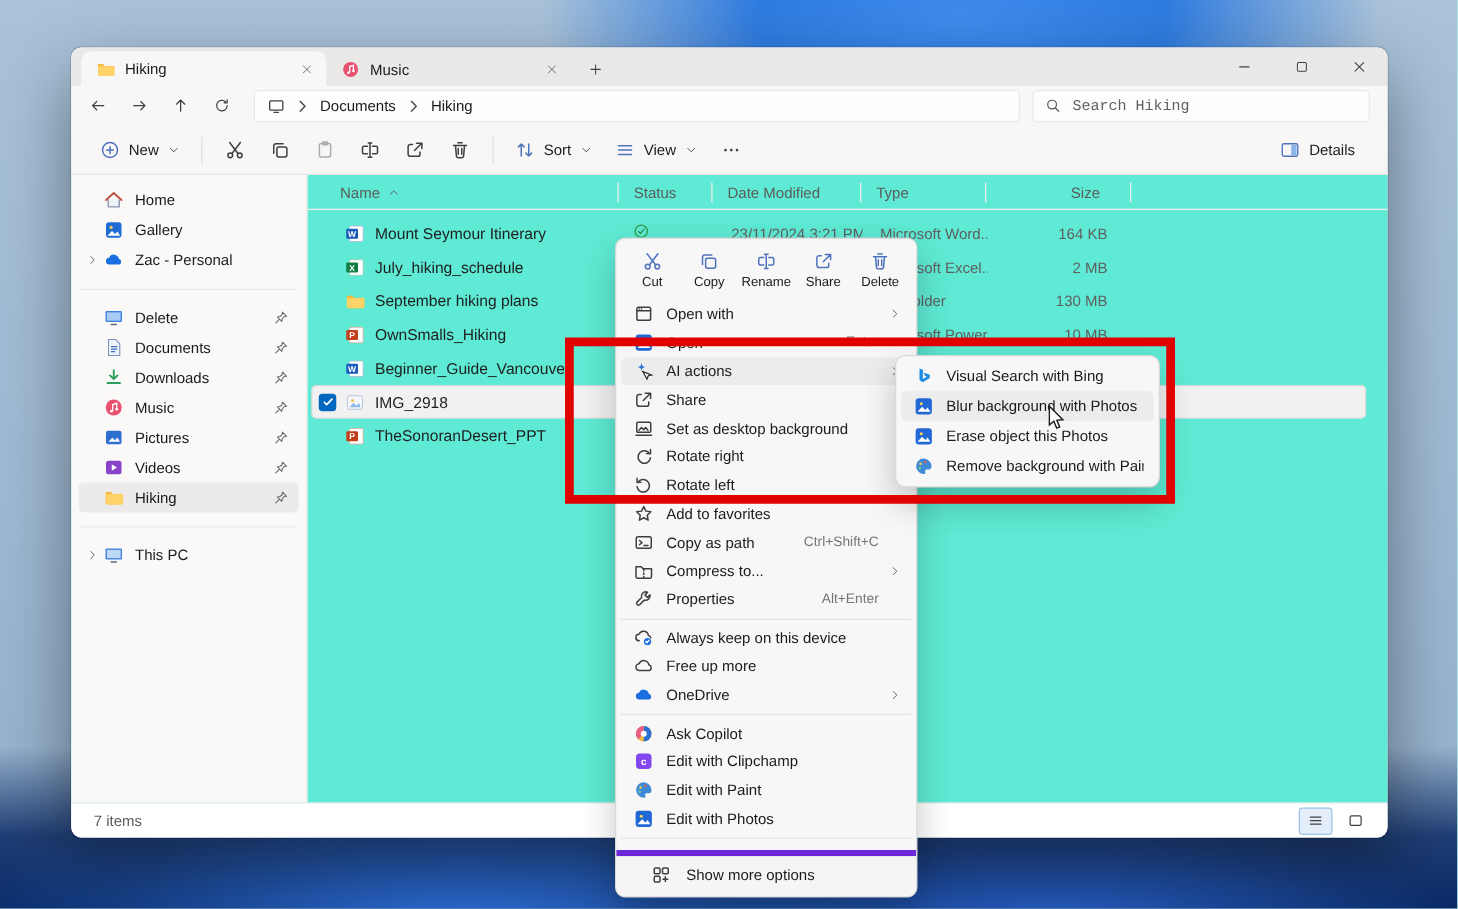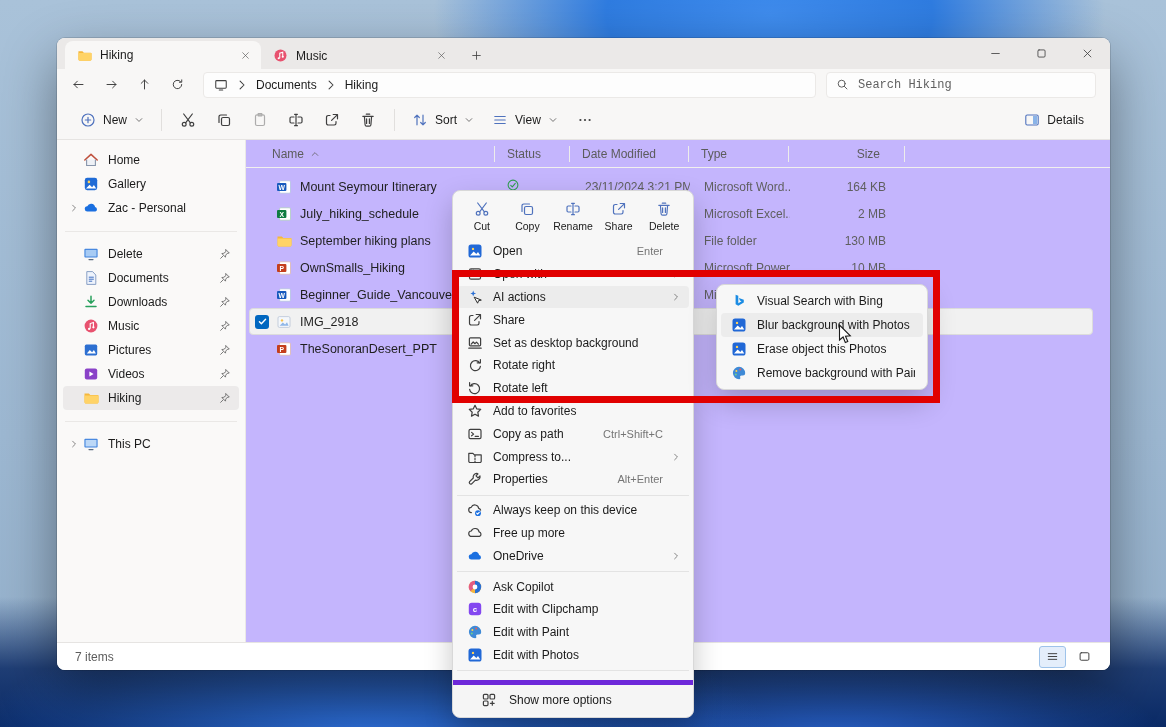--- a/index.html
+++ b/index.html
@@ -48,21 +48,21 @@
   .tbtn .ic{color:#4f72bd;}
   .tbtn .chev{width:10px;height:10px;color:#4a4a4a;}
   .tico{width:36px;height:30px;display:flex;align-items:center;justify-content:center;border-radius:4px;color:#4f72bd;}
   .tico svg{width:16px;height:16px;}
   .tico.disabled{opacity:.4;}
   .tdiv{width:1px;height:22px;background:#e1dfdd;margin:0 8px;}
   .toolbar .grow{flex:1;}
   .details-btn{display:flex;align-items:center;gap:7px;font-size:12px;color:#1b1b1b;padding:0 10px;margin-right:8px;}
   .details-btn .ic{width:16px;height:16px;color:#4f72bd;}
   
-  .wbody{flex:1;display:flex;min-height:0;background:#c4b5fd;}
+  .wbody{flex:1;display:flex;min-height:0;background:#5eead4;}
   .sidebar{width:189px;background:#faf9f8;border-right:1px solid #eae8e6;padding-top:8px;box-sizing:border-box;}
   .sbi{position:relative;display:flex;align-items:center;height:24px;margin:0 6px;padding:0 4px 0 6px;border-radius:4px;font-size:12px;color:#1b1b1b;}
   .sbi .sb-chev{width:10px;height:10px;color:#5f5f5f;margin-right:4px;}
   .sbi .sb-ic{margin-right:9px;}
   .sbi .sb-lb{flex:1;white-space:nowrap;overflow:hidden;}
   .sbi .sb-pin{width:12px;height:12px;color:#6b6b6b;margin-right:4px;}
   .sbi.selected{background:#eceaea;}
   .sbi.gap{margin-top:22px;}
   .sbi.gap::before{content:'';position:absolute;left:2px;right:2px;top:-11px;height:1px;background:#eae8e6;}
   
@@ -85,21 +85,21 @@
   .f-status .ic{width:14px;height:14px;}
   .f-date,.f-type{color:#5f5f5f;padding-left:14px;white-space:nowrap;overflow:hidden;}
   .f-size{color:#5f5f5f;text-align:right;padding-right:20px;white-space:nowrap;}
   
   .statusbar{height:27px;border-top:1px solid #e6e4e2;display:flex;align-items:center;font-size:12px;color:#5c5c5c;padding:0 12px 0 18px;border-radius:0 0 8px 8px;background:#fff;}
   .statusbar .grow{flex:1;}
   .vtoggle{width:25px;height:20px;display:flex;align-items:center;justify-content:center;border-radius:3px;border:1px solid transparent;color:#3f3f3f;margin-left:5px;}
   .vtoggle svg{width:13px;height:13px;}
   .vtoggle.active{background:#e4eefb;border-color:#9ec3ea;}
   
-  .cmenu{position:absolute;left:452px;top:190px;width:242px;background:#f7f7f7;border:1px solid #d8d8d8;border-radius:8px;
+  .cmenu{position:absolute;left:492px;top:190px;width:242px;background:#f7f7f7;border:1px solid #d8d8d8;border-radius:8px;
     box-shadow:0 12px 28px rgba(0,0,0,.22);z-index:20;box-sizing:border-box;padding-bottom:2px;}
   .qa-row{display:flex;justify-content:space-around;padding:7px 6px 2px 6px;}
   .qa{display:flex;flex-direction:column;align-items:center;gap:3px;width:44px;padding:3px 0;border-radius:4px;}
   .qa .ic{color:#4f72bd;}
   .qa-lb{font-size:10.5px;color:#1b1b1b;}
   .menu-items{padding:3px 0 1px 0;}
   .mi{position:relative;display:flex;align-items:center;height:22.8px;margin:0 4px;padding:0 8px 0 10px;border-radius:4px;font-size:12px;color:#1b1b1b;}
   .mi.hover{background:#ececec;}
   .mi .mi-ic{margin-right:10px;width:16px;height:16px;}
   .mi .mi-lb{flex:1;white-space:nowrap;overflow:hidden;}
@@ -900,45 +900,45 @@
               <path d="M2.8 4.3h10.4M6.3 2.2h3.4M4.4 4.3l.7 8.4a1.5 1.5 0 0 0 1.5 1.4h2.8a1.5 1.5 0 0 0 1.5-1.4l.7-8.4M6.6 6.8v4.6M9.4 6.8v4.6"></path>
             </svg>
           </span>
           <span class="qa-lb">Delete</span>
         </div>
       </div>
     <div class="menu-items">
 
         <div class="mi">
           <span class="ic mi-ic">
+            <svg viewBox="0 0 16 16" fill="none" stroke="currentColor" stroke-width="1.2" stroke-linecap="round" stroke-linejoin="round">
+              <rect x="2.5" y="2.8" width="11" height="10.4" rx="1.5"></rect>
+              <path d="M2.5 5.6h11M4.4 4.2h.01M6.2 4.2h.01"></path>
+            </svg>
+          </span>
+          <span class="mi-lb">Open with</span>
+          <span class="mi-sc"></span>
+          <span class="ic mi-ar">
+            <svg viewBox="0 0 16 16" fill="none" stroke="currentColor" stroke-width="1.2" stroke-linecap="round" stroke-linejoin="round">
+              <path d="M5.8 3.5L10.3 8l-4.5 4.5"></path>
+            </svg>
+          </span>
+        </div>
+
+        <div class="mi">
+          <span class="ic mi-ic">
             <svg viewBox="0 0 16 16">
               <rect x="1.5" y="1.5" width="13" height="13" rx="2.6" fill="#2168d6"></rect>
               <circle cx="6" cy="5.9" r="1.2" fill="#ffd159"></circle>
               <path d="M3 12.4l3.7-4 2.6 2.6 1.7-2 2.3 3.4z" fill="#fff"></path>
             </svg>
           </span>
           <span class="mi-lb">Open</span>
           <span class="mi-sc">Enter</span>
           <span class="ic mi-ar" style="visibility: hidden;">
-            <svg viewBox="0 0 16 16" fill="none" stroke="currentColor" stroke-width="1.2" stroke-linecap="round" stroke-linejoin="round">
-              <path d="M5.8 3.5L10.3 8l-4.5 4.5"></path>
-            </svg>
-          </span>
-        </div>
-
-        <div class="mi">
-          <span class="ic mi-ic">
-            <svg viewBox="0 0 16 16" fill="none" stroke="currentColor" stroke-width="1.2" stroke-linecap="round" stroke-linejoin="round">
-              <rect x="2.5" y="2.8" width="11" height="10.4" rx="1.5"></rect>
-              <path d="M2.5 5.6h11M4.4 4.2h.01M6.2 4.2h.01"></path>
-            </svg>
-          </span>
-          <span class="mi-lb">Open with</span>
-          <span class="mi-sc"></span>
-          <span class="ic mi-ar">
             <svg viewBox="0 0 16 16" fill="none" stroke="currentColor" stroke-width="1.2" stroke-linecap="round" stroke-linejoin="round">
               <path d="M5.8 3.5L10.3 8l-4.5 4.5"></path>
             </svg>
           </span>
         </div>
 
         <div class="mi hover">
           <span class="ic mi-ic">
             <svg viewBox="0 0 16 16">
               <path d="M6.2 1.6l.8 2.1 2.1.8-2.1.8-.8 2.1-.8-2.1-2.1-.8 2.1-.8z" fill="#2a6fd4"></path>

